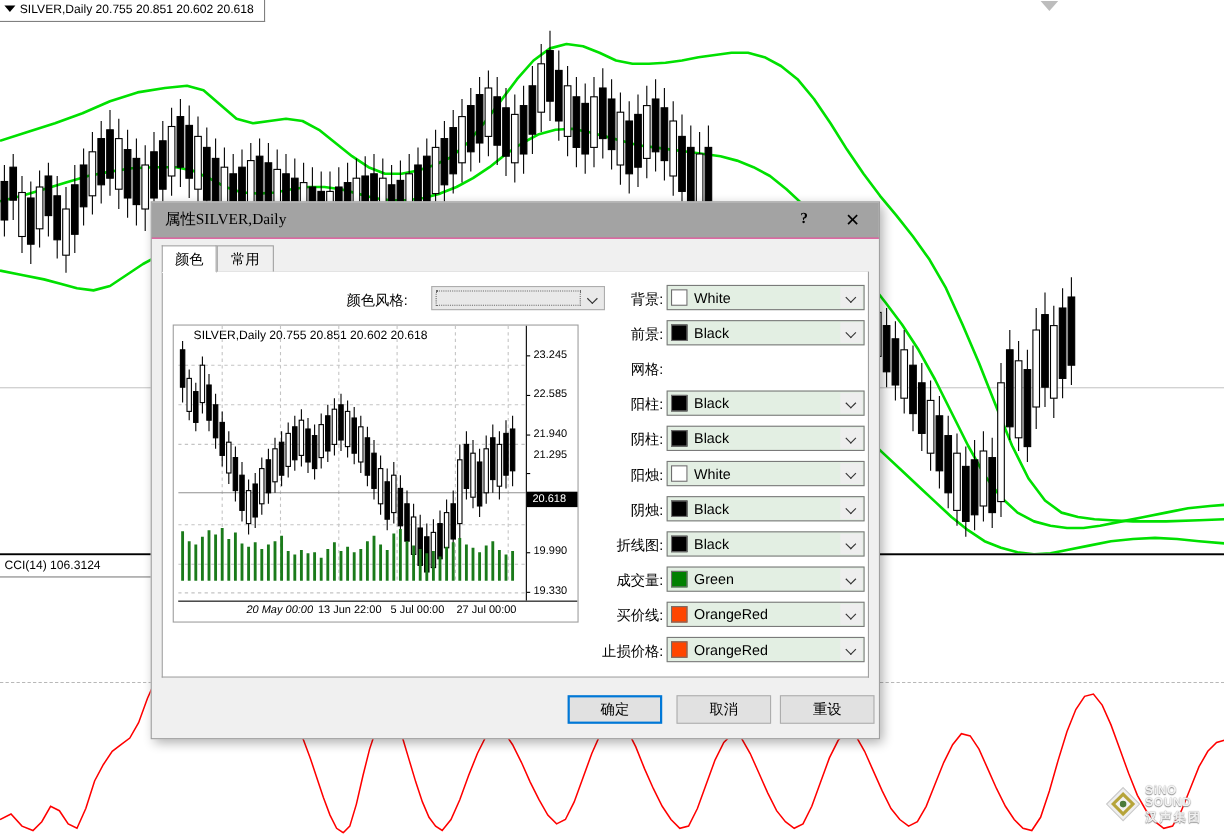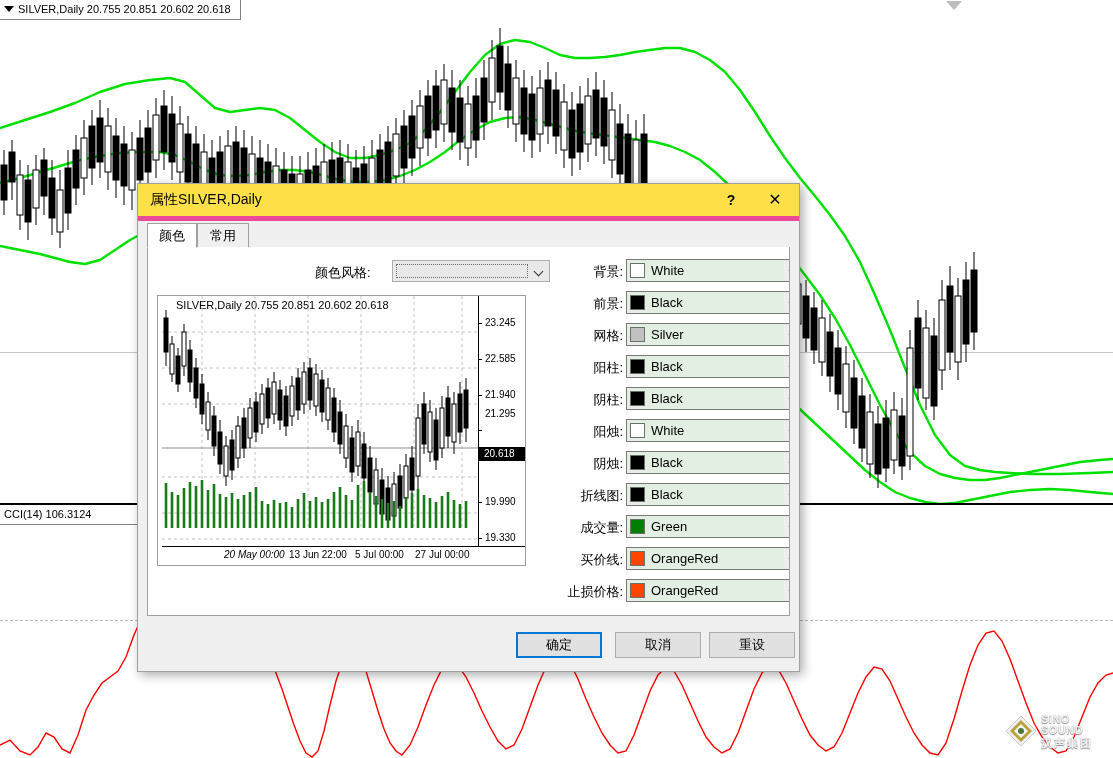--- a/index.html
+++ b/index.html
@@ -49,22 +49,23 @@
     text-shadow:0 0 1px #9a9a9a,0 1px 1px #8a8a8a;}
 
   
   #dialog{
     position:absolute;left:137px;top:183px;width:661px;height:487px;
     background:#f0f0f0;border:1px solid #a0a0a0;
     box-shadow:3px 3px 10px rgba(0,0,0,.33);
     z-index:50;
   }
   #dlg-title{
-    position:absolute;left:0;top:0;right:0;height:32px;background:#fde047;
-    border-bottom:5px solid #ec4899;
+    position:absolute;left:0;top:0;right:0;height:32px;background:#a3a3a3;
+    border-bottom:1px solid #ec4899;
+    font-family:Liberation Serif, serif;
   }
   #dlg-title-text{
     position:absolute;left:12px;top:7px;font-size:14px;color:#000;white-space:nowrap;
   }
   .tb-btn{position:absolute;top:0;width:44px;height:31px;display:flex;
     align-items:center;justify-content:center;font-size:15px;color:#000;cursor:default;}
   #btn-help{right:46px;font-weight:bold;font-size:14px;}
   #btn-close{right:2px;font-size:16px;}
 
   
@@ -107,21 +108,21 @@
     border-left:1px solid #000;}
   .pv-tick{position:absolute;left:6px;font-size:10px;color:#000;white-space:nowrap;}
   .pv-tickmark{position:absolute;left:0;width:3px;height:1px;background:#000;}
   #pv-cur{position:absolute;left:0;top:150px;width:47px;height:14px;background:#000;}
   #pv-cur span{position:absolute;left:5px;top:1px;font-size:10px;color:#fff;}
   #pv-datebar{position:absolute;left:0;bottom:0;height:18px;left:4px;right:0;
     border-top:1px solid #000;}
   .pv-date{position:absolute;top:2px;font-size:10px;color:#000;white-space:nowrap;}
 
   
-  #colorlist{position:absolute;left:400px;top:0;right:0;bottom:0;margin-left:20px;}
+  #colorlist{position:absolute;left:400px;top:0;right:0;bottom:0;}
   .crow{position:absolute;left:0;width:240px;height:26px;}
   .crow-label{position:absolute;right:185px;top:4px;font-size:13px;color:#000;
     white-space:nowrap;text-align:right;}
   .cbox{position:absolute;left:58px;top:0;width:180px;height:23px;
     border:1px solid #7a7a7a;background:#e3efe3;box-sizing:border-box;}
   .cswatch{position:absolute;left:3px;top:3px;width:15px;height:15px;
     border:1px solid #6e6e6e;box-sizing:border-box;}
   .cname{position:absolute;left:24px;top:3px;font-size:13px;color:#000;white-space:nowrap;}
   .carrow{position:absolute;right:1px;top:1px;width:20px;height:19px;background:#eeeeee;
     display:flex;align-items:center;justify-content:center;}
@@ -692,27 +693,20 @@
           <div class="cswatch" style="background:#000000;"></div>
           <div class="cname">Black</div>
           <div class="carrow">
               <span class="chev"></span>
             </div>
         </div>
       </div>
 
       <div class="crow" style="top:76px;">
         <div class="crow-label">网格:</div>
-        <div class="cbox">
-          <div class="cswatch" style="background:#c0c0c0;"></div>
-          <div class="cname">Silver</div>
-          <div class="carrow">
-              <span class="chev"></span>
-            </div>
-        </div>
       </div>
 
       <div class="crow" style="top:108px;">
         <div class="crow-label">阳柱:</div>
         <div class="cbox">
           <div class="cswatch" style="background:#000000;"></div>
           <div class="cname">Black</div>
           <div class="carrow">
               <span class="chev"></span>
             </div>

